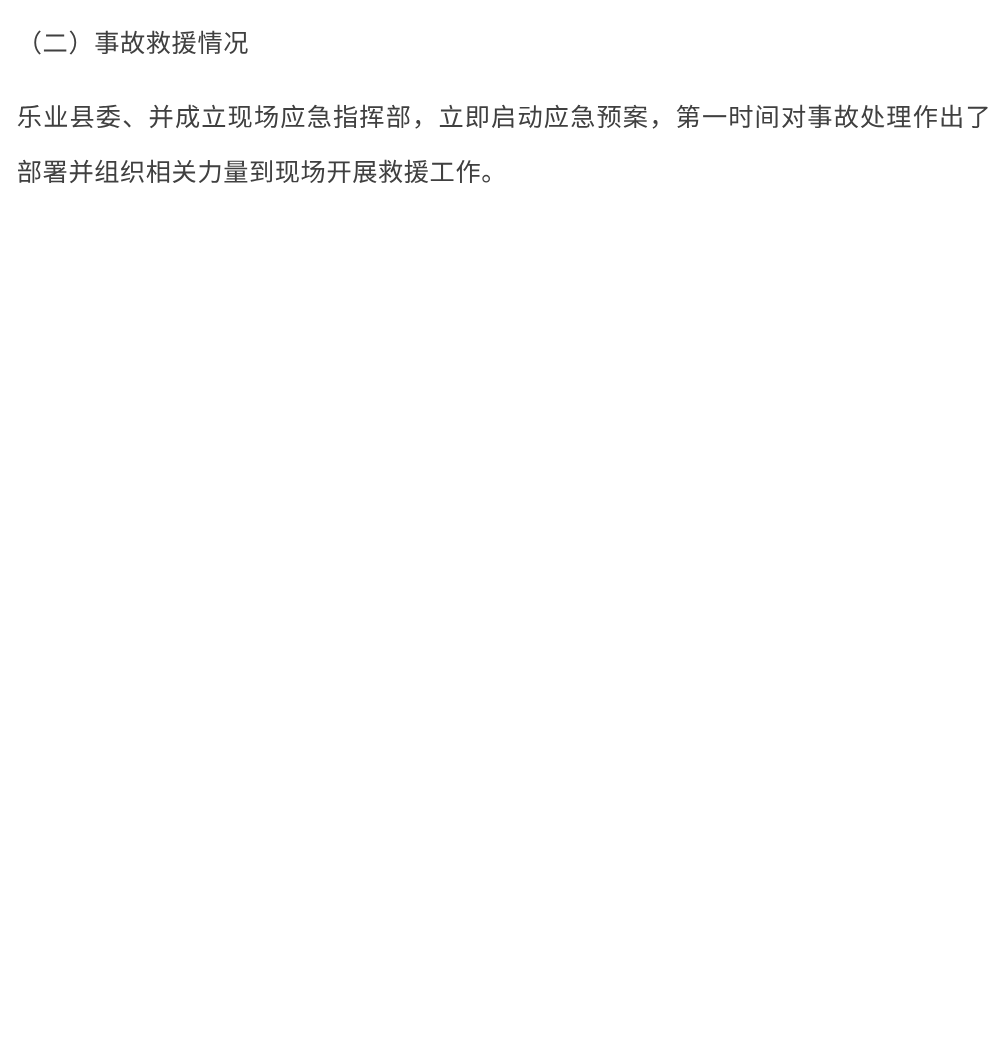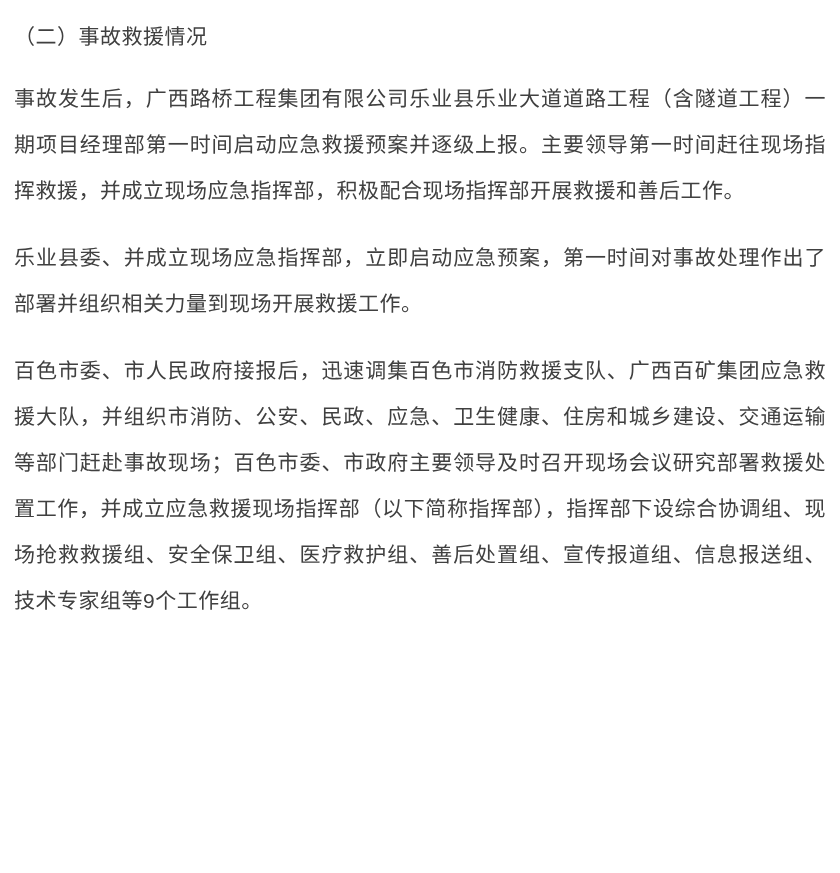--- a/index.html
+++ b/index.html
@@ -41,19 +41,17 @@
   .para:last-child {
     margin-bottom: 0;
   }
 </style>
 </head>
 <body>
 
 <div class="article">
   <h3 class="section-heading">（二）事故救援情况</h3>
 
-  <p class="para">事故发生后，广西路桥工程集团有限公司乐业县乐业大道道路工程（含隧道工程）一期项目经理部第一时间启动应急救援预案并逐级上报。主要领导第一时间赶往现场指挥救援，并成立现场应急指挥部，积极配合现场指挥部开展救援和善后工作。</p>
 
   <p class="para">乐业县委、并成立现场应急指挥部，立即启动应急预案，第一时间对事故处理作出了部署并组织相关力量到现场开展救援工作。</p>
 
-  <p class="para">百色市委、市人民政府接报后，迅速调集百色市消防救援支队、广西百矿集团应急救援大队，并组织市消防、公安、民政、应急、卫生健康、住房和城乡建设、交通运输等部门赶赴事故现场；百色市委、市政府主要领导及时召开现场会议研究部署救援处置工作，并成立应急救援现场指挥部（以下简称指挥部），指挥部下设综合协调组、现场抢救救援组、安全保卫组、医疗救护组、善后处置组、宣传报道组、信息报送组、技术专家组等9个工作组。</p>
 
 </div>
 
 </body></html>

